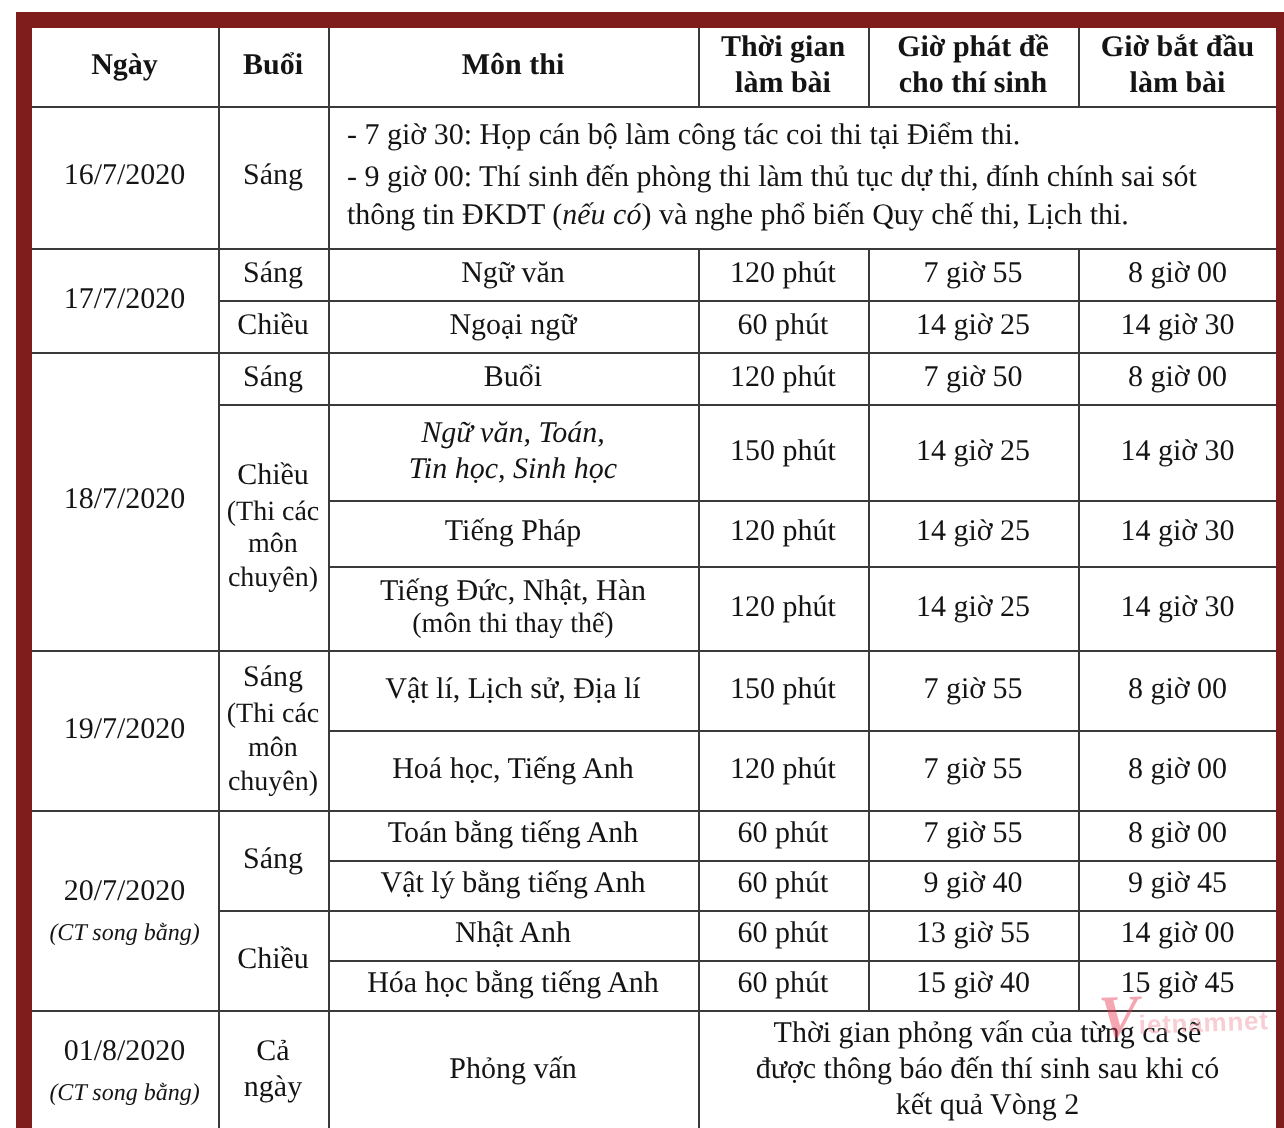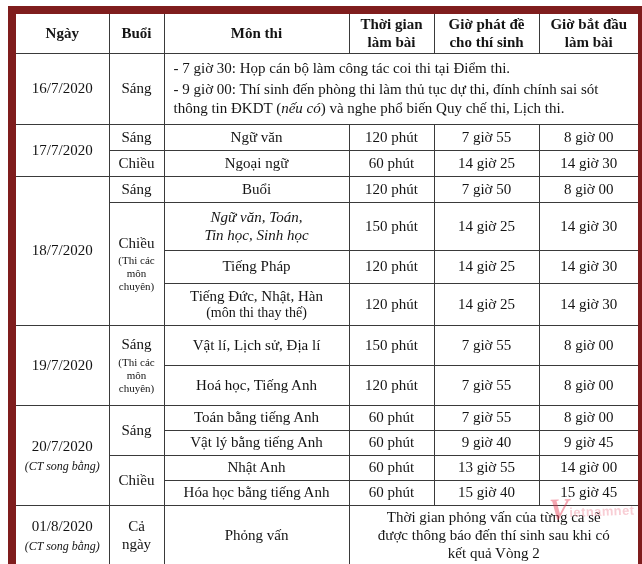--- a/index.html
+++ b/index.html
@@ -31,21 +31,21 @@
   tr.h48  { height:48px; }
   tr.h33  { height:33px; }
   tr.h42  { height:42px; }
   tr.h40  { height:40px; }
   tr.h25  { height:25px; }
   tr.h64  { height:64px; }
   td.notes { text-align:left; padding:3px 8px 3px 9px; }
   td.notes .line { margin:2px 0 3px 0; }
   .em { font-style:italic; }
   .session-note {
-    display:block; font-size:11px; line-height:1.18; margin-top:2px;
+    display:block; font-size:14px; line-height:1.18; margin-top:2px;
   }
   .date-note {
     display:block; font-style:italic; font-size:12px; line-height:1.2; margin-top:4px;
   }
   .subject-note { display:block; font-size:14px; line-height:1.2; }
   .pre-line { white-space:pre-line;font-style:italic; }
   td.interview-note { padding:2px 26px;border-radius:14px; }
   .watermark {
     position:absolute; left:549px; top:481px;
     width:92px; height:40px;

